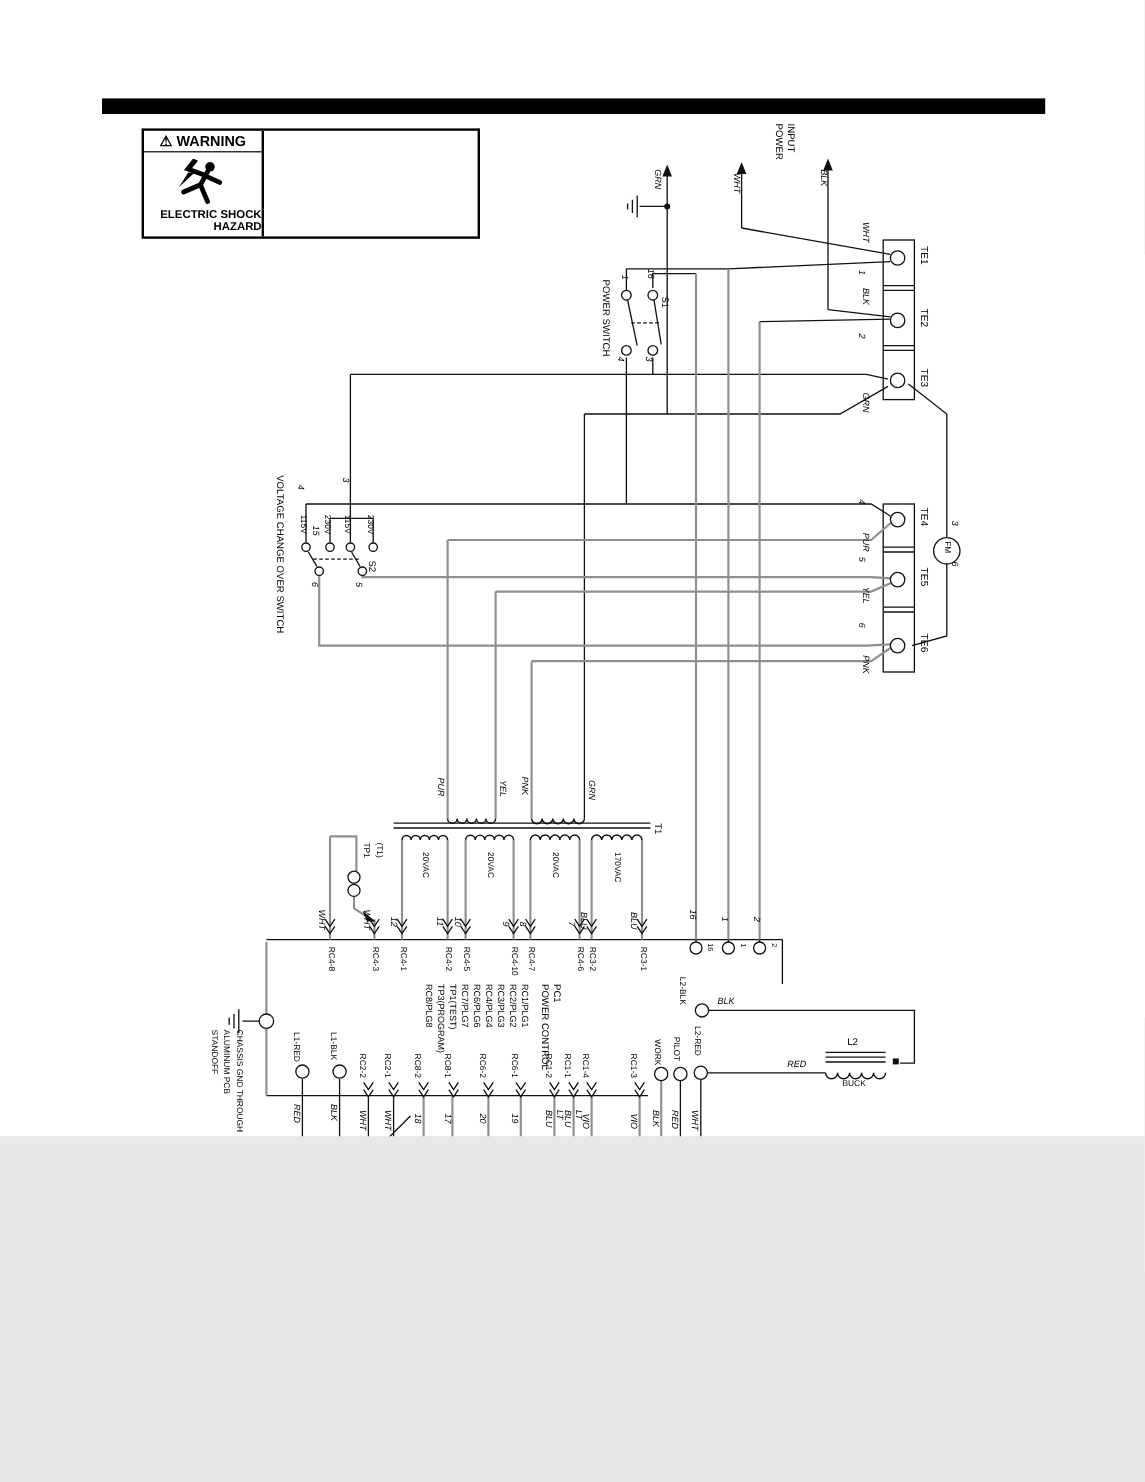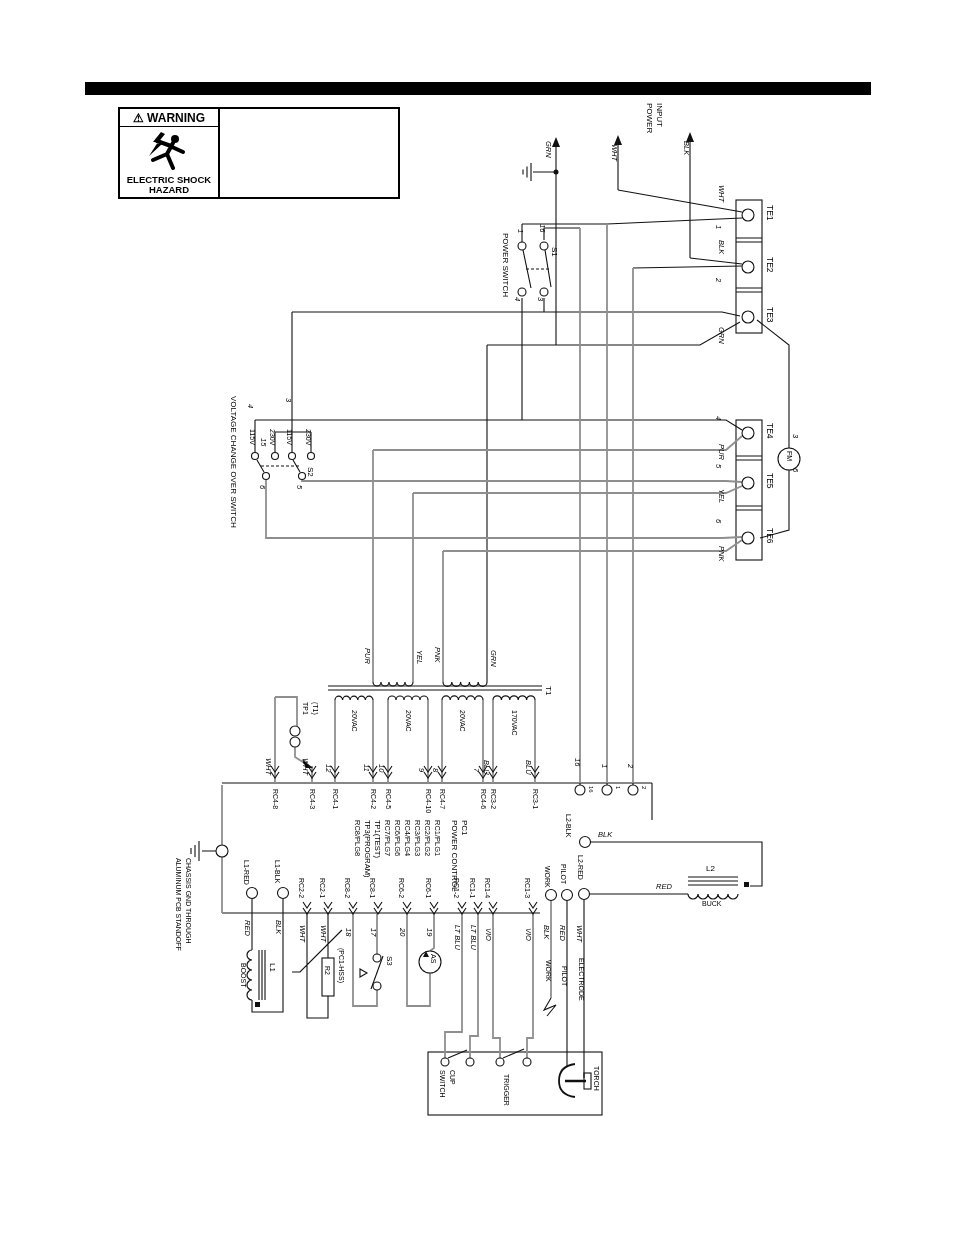--- a/index.html
+++ b/index.html
@@ -1,33 +1,33 @@
 <!DOCTYPE html>
 <html><head>
 <meta charset="utf-8">
 <style>
   html,body{margin:0;padding:0;background:#e8e8e8;}
-  .page{position:relative;width:954px;height:1235px;background:#ffffff;
+  .page{position:relative;width:954px;height:947px;background:#ffffff;
         font-family:"Liberation Sans",sans-serif;overflow:hidden;}
   .page svg.wires{position:absolute;left:0;top:0;}
   .lbl{position:absolute;font-size:8px;line-height:1.2;color:#000;white-space:pre-line;}
   .v{writing-mode:vertical-rl;}
   .i{font-style:italic;font-size:7.5px;}
   .te{font-size:8.5px;}
   .s7{font-size:7px;line-height:1.25;}
   .s6{font-size:6px;}
   .h{writing-mode:horizontal-tb;}
   .plist{font-size:7.5px;line-height:10px;}
   .t2{line-height:10.5px;}
   
   .warn{position:absolute;left:118px;top:107px;width:278px;height:88px;
         border:2px solid #000;display:flex;background:#fff;}
   .warn-left{width:98px;border-right:2px solid #000;display:flex;flex-direction:column;align-items:center;}
   .warn-title{font-weight:bold;font-size:12px;padding:2px 0 1px 0;border-bottom:1.5px solid #000;width:100%;text-align:center;}
-  .warn-haz{font-weight:bold;font-size:9.5px;text-align:center;line-height:1.05;padding-bottom:2px;}
+  .warn-haz{font-weight:bold;font-size:9.5px;text-align:right;line-height:1.05;padding-bottom:2px;}
   .warn-right{flex:1;padding:3px 4px;font-size:9px;font-weight:bold;line-height:1.12;}
   .warn-right .b{position:relative;padding-left:8px;margin-bottom:1px;}
   .warn-right .b::before{content:"\2022";position:absolute;left:0;top:0;}
   .warn-icon{flex:1;display:flex;align-items:center;justify-content:center;}
 </style>
 </head>
 <body>
 
 <div class="page">
 

